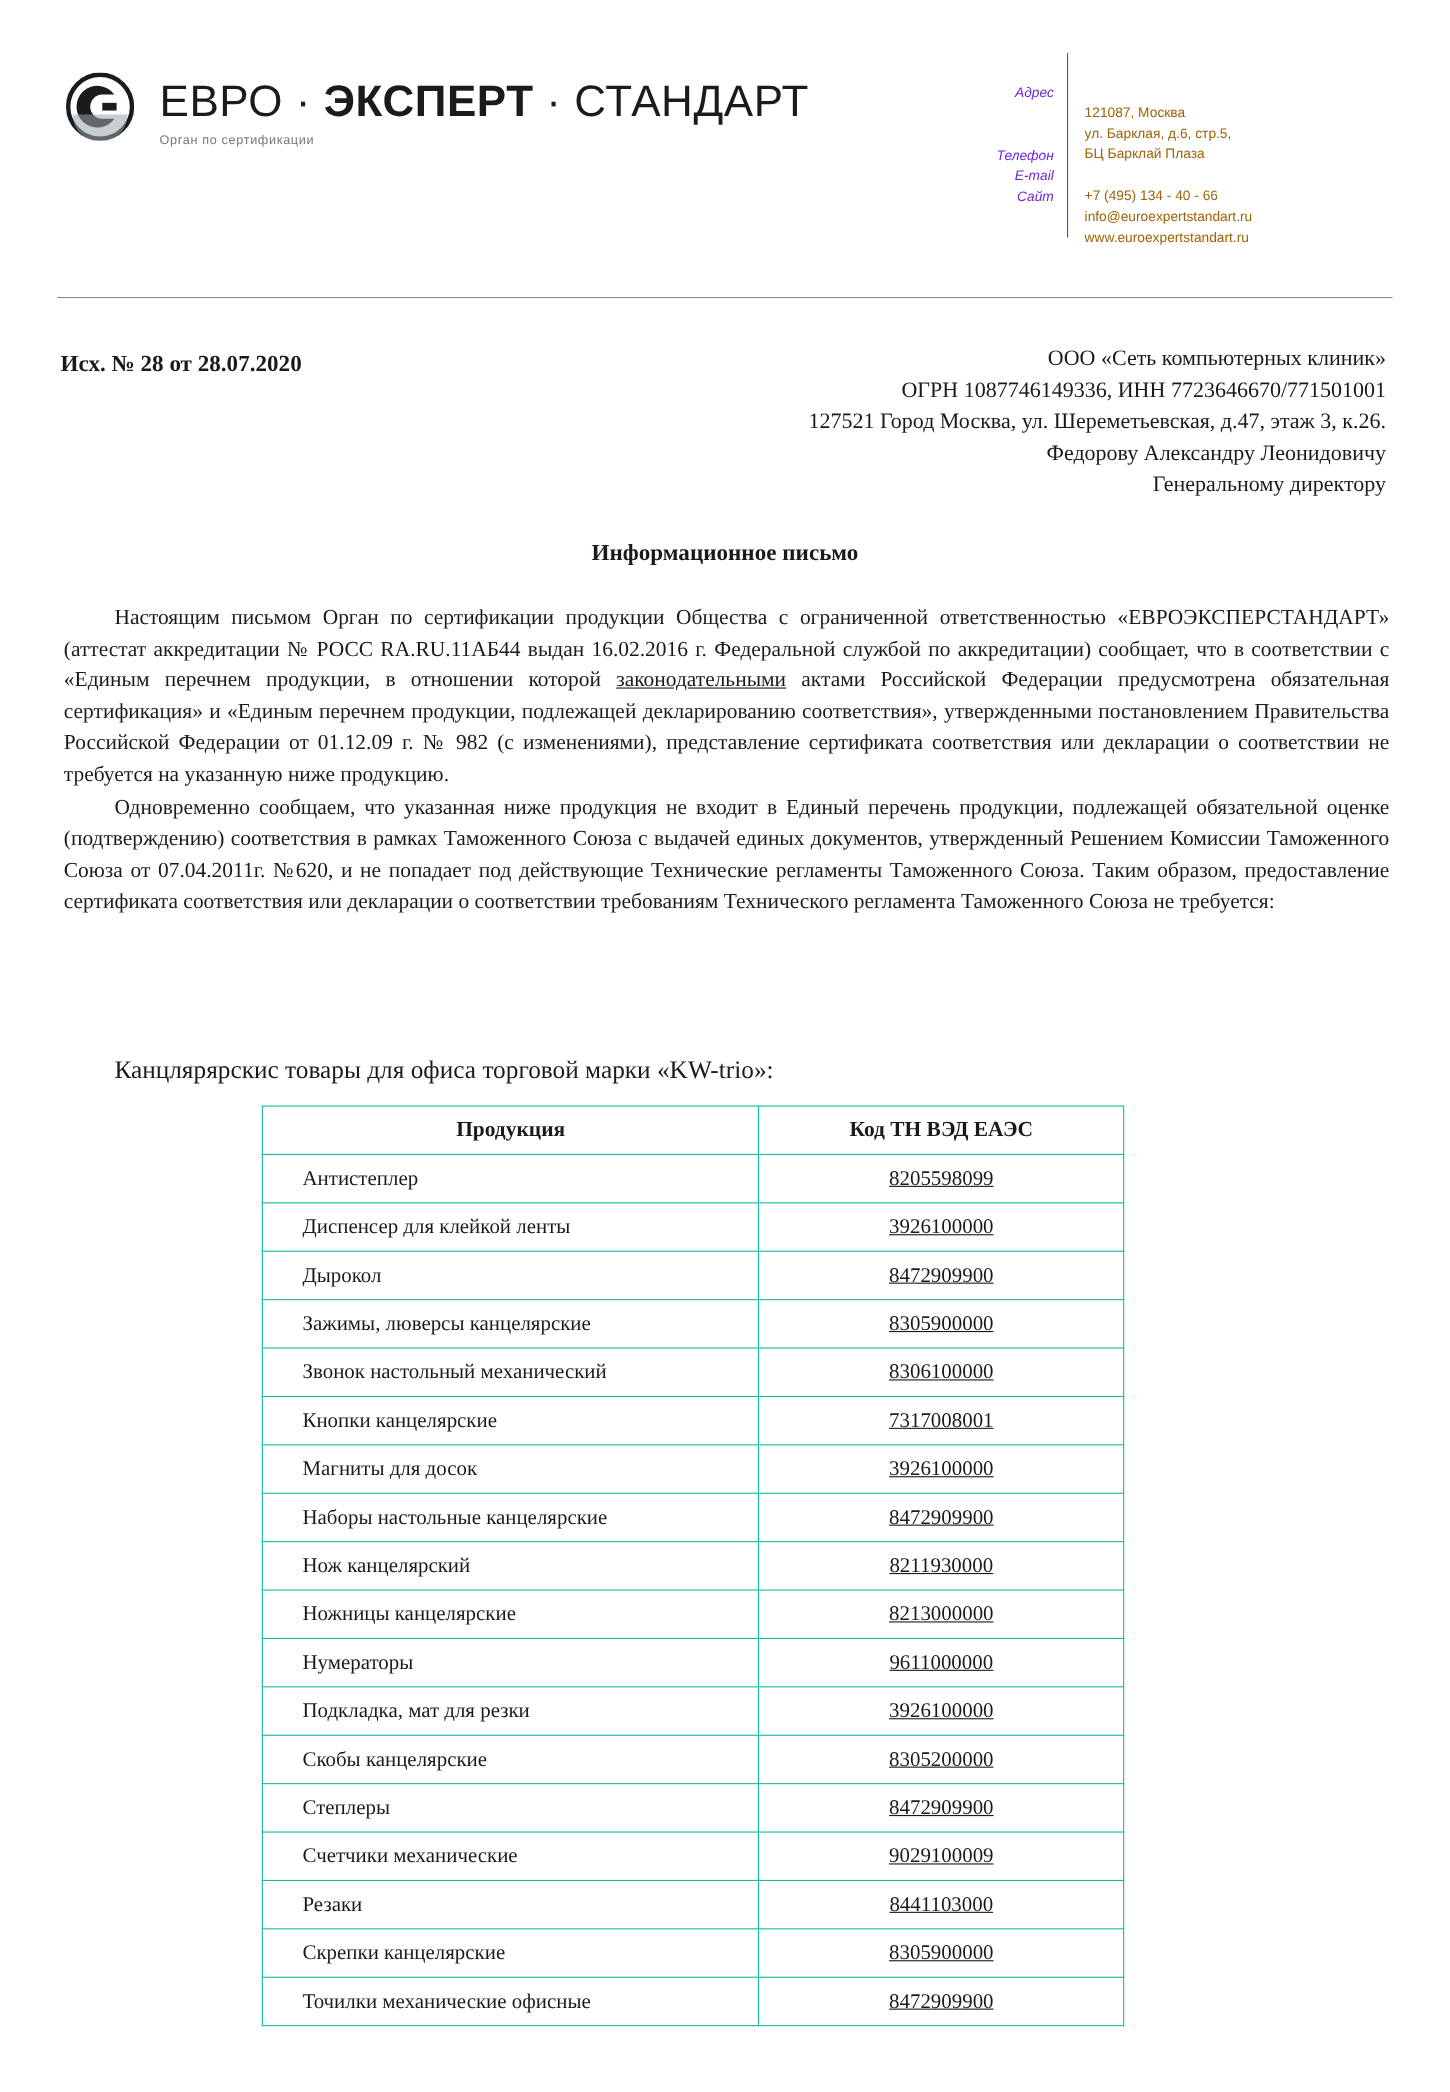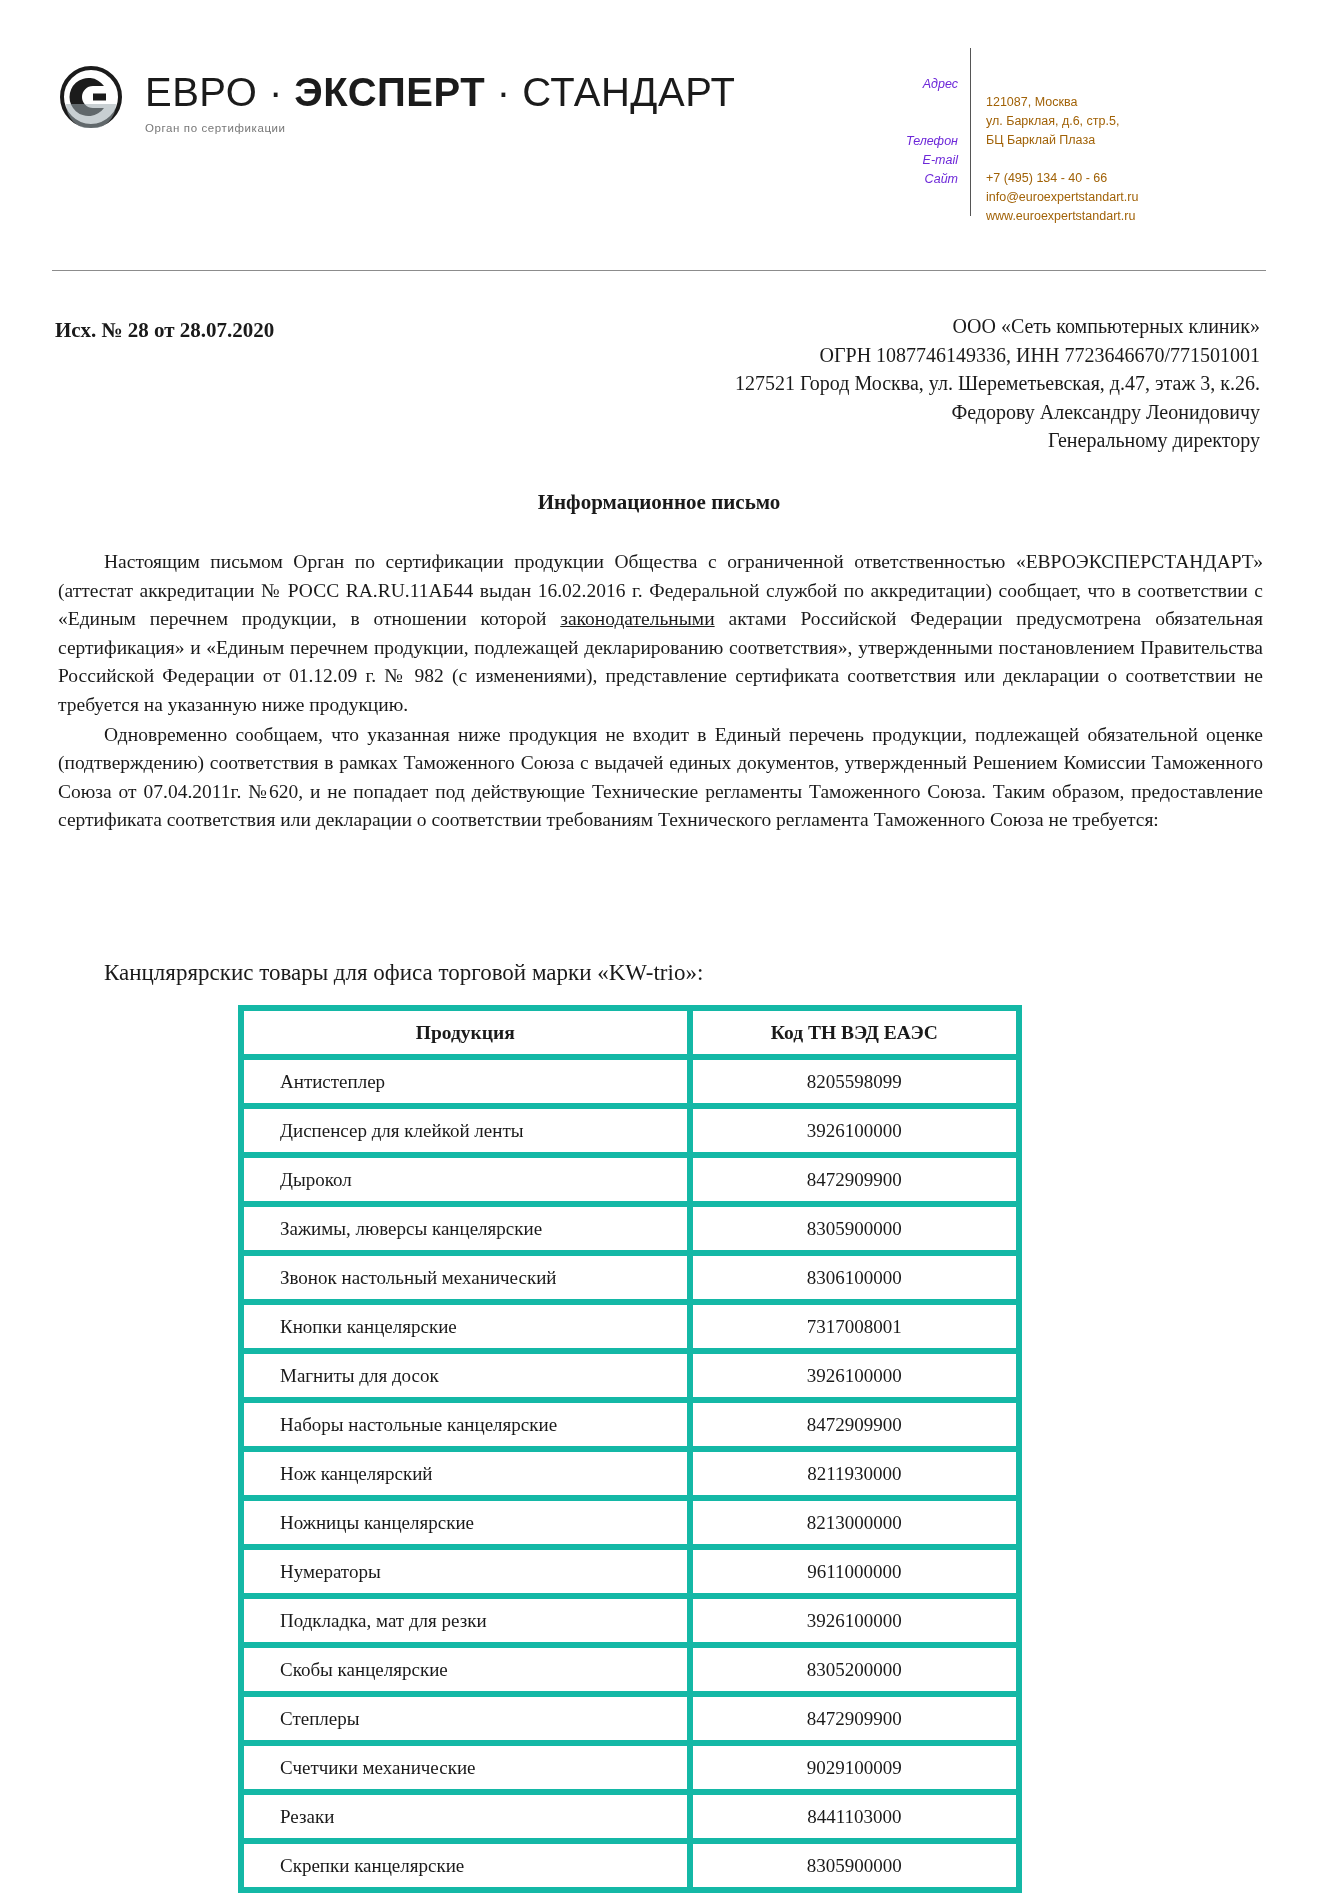--- a/index.html
+++ b/index.html
@@ -167,35 +167,36 @@
     top: 1005px;
     width: 784px;
   }
   table.products {
     border-collapse: collapse;
     width: 784px;
     font-size: 19px;
   }
   table.products th,
   table.products td {
-    border: 6px solid #14b8a6;
+    border: 1px solid #14b8a6;
     padding: 0;
     height: 43px;
   }
   table.products th {
     font-weight: 700;
     text-align: center;
     font-size: 19.5px;
   }
   table.products td.name {
     text-align: left;
     padding-left: 36px;
   }
   table.products td.code {
     text-align: center;
+    text-decoration: underline;
   }
   table.products col.c1 { width: 452px; }
   table.products col.c2 { width: 332px; }
 </style>
 </head>
 <body>
 
 <div class="page">
 
   <div class="letterhead">
@@ -333,17 +334,21 @@
             <td class="code">9029100009</td>
           </tr>
           <tr>
             <td class="name">Резаки</td>
             <td class="code">8441103000</td>
           </tr>
           <tr>
             <td class="name">Скрепки канцелярские</td>
             <td class="code">8305900000</td>
           </tr>
+          <tr>
+            <td class="name">Точилки механические офисные</td>
+            <td class="code">8472909900</td>
+          </tr>
         </tbody>
     </table>
   </div>
 
 </div>
 
 </body></html>

